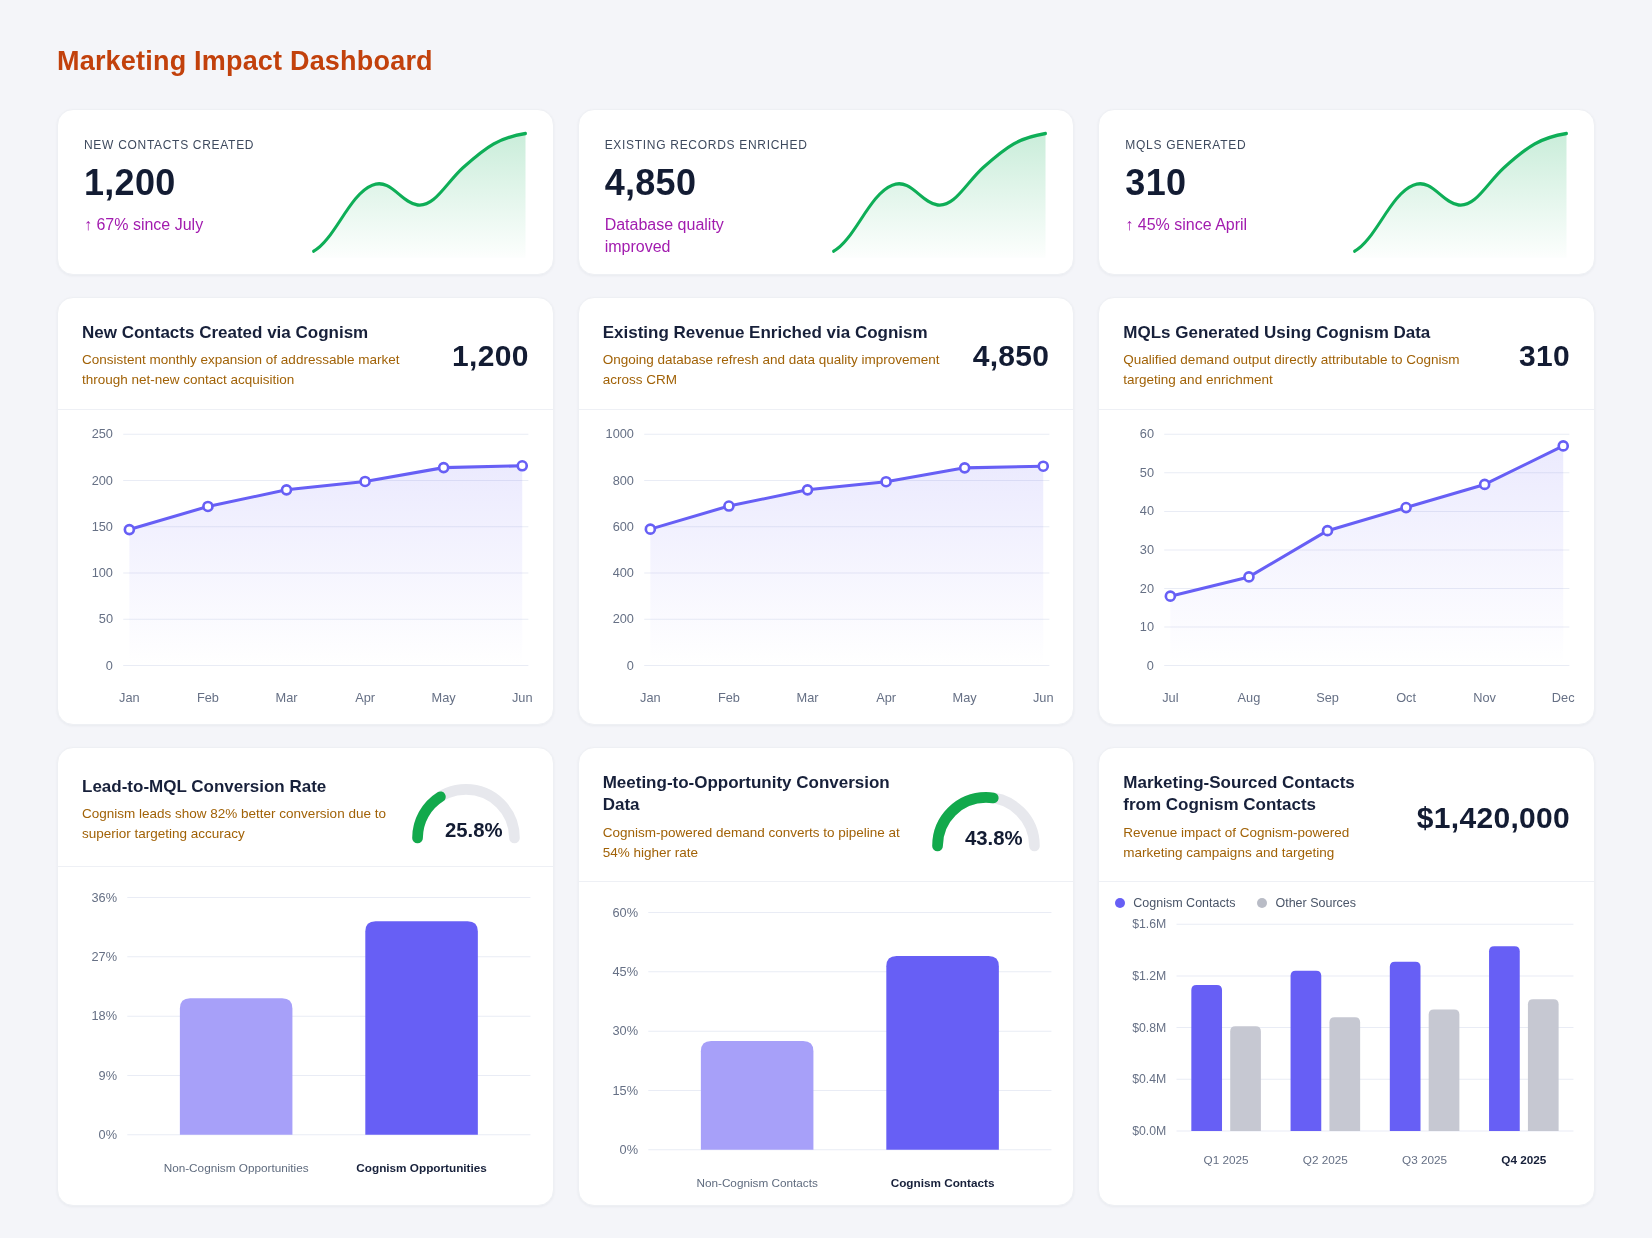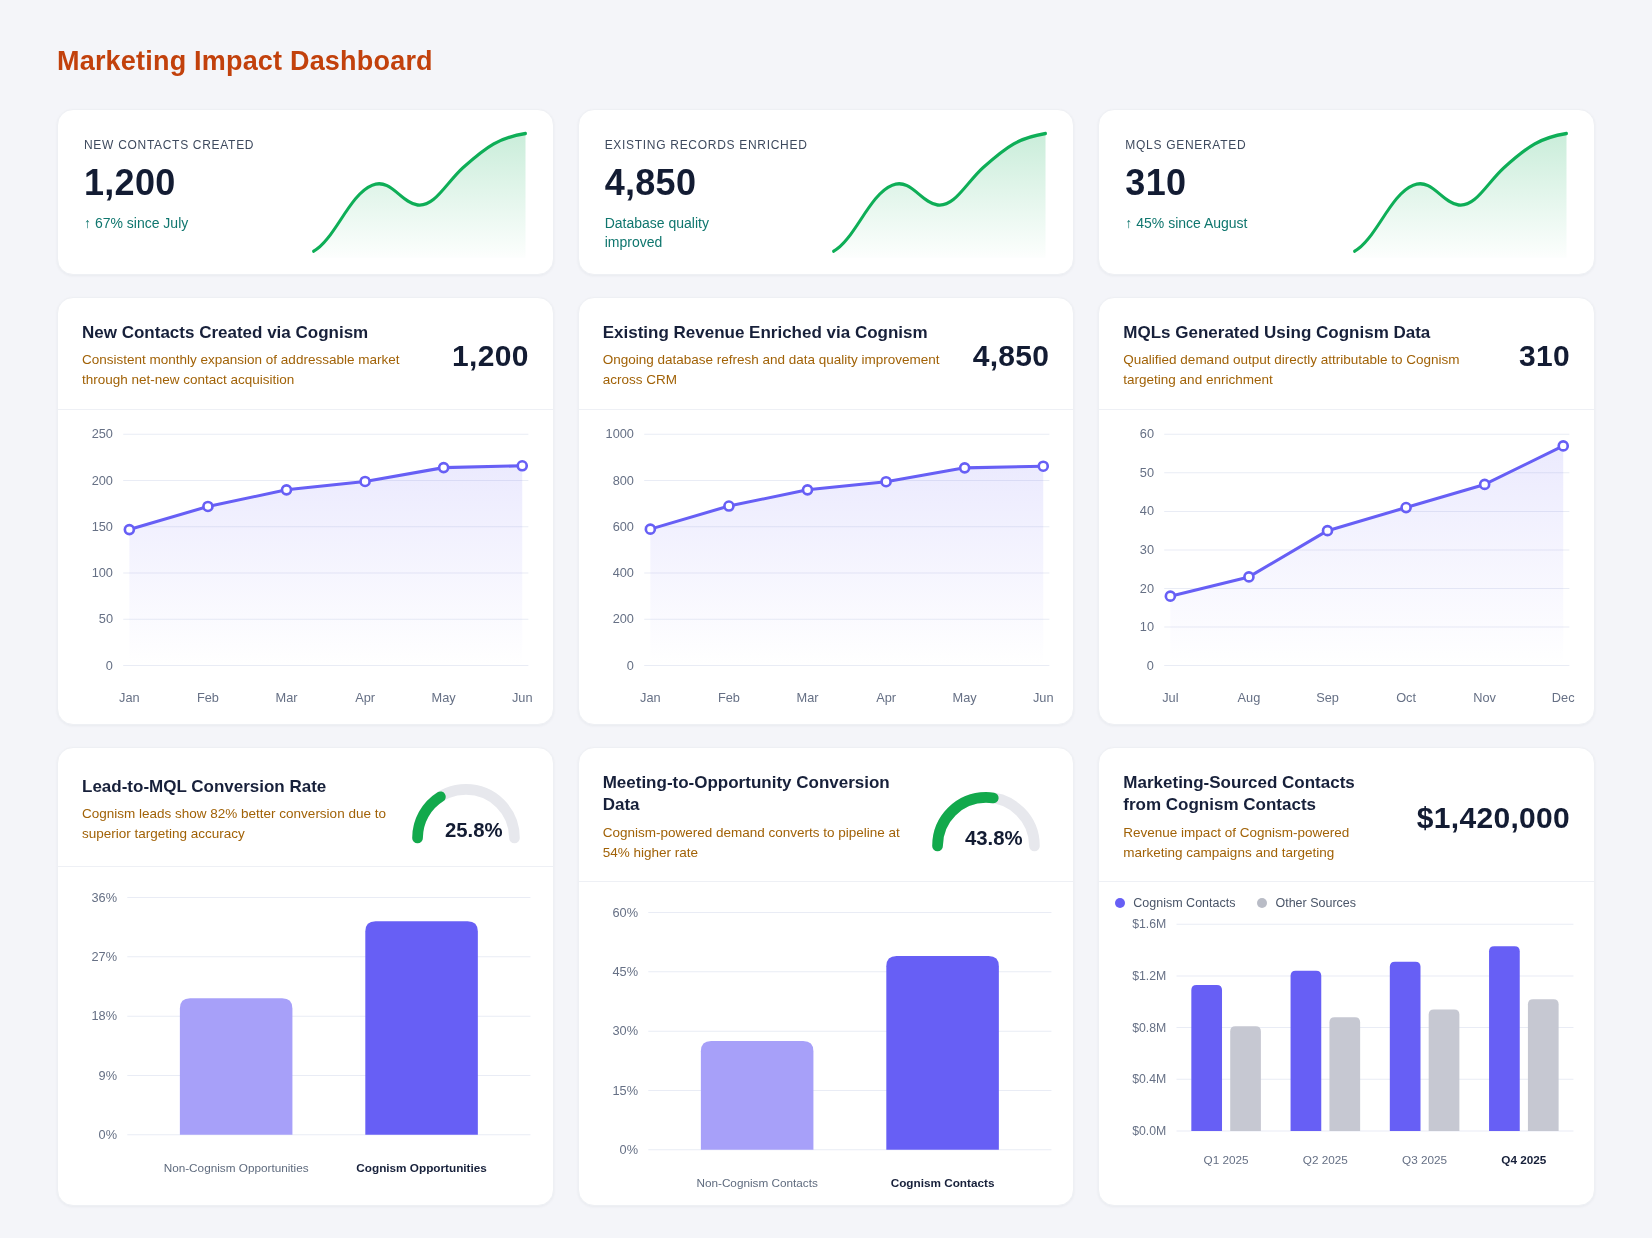--- a/index.html
+++ b/index.html
@@ -5,21 +5,21 @@
   html,body{margin:0;padding:0;background:#f4f5f9;font-family:"Liberation Sans",sans-serif;color:#18213a;}
   .page{width:1652px;min-height:1238px;box-sizing:border-box;padding:46px 57px 60px;}
   .page-title{font-size:27px;font-weight:600;letter-spacing:.2px;color:#c2410c;margin:0 0 32px;}
   .grid{display:grid;grid-template-columns:repeat(3,1fr);gap:22px 24px;}
   .card{background:#fff;border:1px solid #eef0f4;border-radius:16px;box-shadow:0 1px 3px rgba(20,30,60,.05);overflow:hidden;}
   
   .kpi-card{height:166px;display:flex;box-sizing:border-box;padding:28px 0 0 26px;}
   .kpi-left{width:46%;min-width:46%;}
   .kpi-label{font-size:12px;font-weight:500;letter-spacing:.7px;color:#3e4a5e;}
   .kpi-value{font-size:36px;font-weight:700;color:#131c33;margin-top:10px;letter-spacing:.3px;}
-  .kpi-delta{font-size:14px;color:#0f766e;margin-top:10px;line-height:1.35;max-width:150px;}
+  .kpi-delta{font-size:16px;color:#a21caf;margin-top:10px;line-height:1.35;max-width:150px;}
   .kpi-spark{flex:1;align-self:flex-end;height:132px;margin:0 20px 14px 6px;}
   .kpi-spark svg{width:100%;height:100%;display:block;}
   
   .card-head{display:flex;justify-content:space-between;align-items:center;padding:24px 24px 18px;border-bottom:1px solid #eef0f5;}
   .head-left{max-width:345px;}
   .head-title{font-size:17px;font-weight:700;color:#17203a;line-height:1.3;}
   .head-sub{font-size:13.5px;color:#a16207;line-height:1.5;margin-top:6px;}
   .head-value{font-size:30px;font-weight:700;color:#131c33;letter-spacing:.3px;white-space:nowrap;}
   .chart-body{padding:10px 12px 6px;}
   .chart-svg{width:100%;height:auto;display:block;}
@@ -72,21 +72,21 @@
             </defs>
             <path d="M8,112 C30,102 46,60 70,52 C90,45 100,68 118,70 C136,72 148,50 166,36 C192,16 204,9 232,5 L232,118 L8,118 Z" fill="url(#sparkgrad1)" stroke="none"></path>
             <path d="M8,112 C30,102 46,60 70,52 C90,45 100,68 118,70 C136,72 148,50 166,36 C192,16 204,9 232,5" fill="none" stroke="#0eae57" stroke-width="3" stroke-linecap="round"></path>
           </svg>
         </div>
     </div>
     <div class="card kpi-card">
       <div class="kpi-left">
         <div class="kpi-label">MQLS GENERATED</div>
         <div class="kpi-value">310</div>
-        <div class="kpi-delta">↑ 45% since August</div>
+        <div class="kpi-delta">↑ 45% since April</div>
       </div>
       <div class="kpi-spark">
           <svg viewBox="0 0 240 120" preserveAspectRatio="none">
             <defs>
               <linearGradient id="sparkgrad2" x1="0" y1="0" x2="0" y2="1">
                 <stop offset="0%" stop-color="#0eae57" stop-opacity="0.22"></stop>
                 <stop offset="100%" stop-color="#0eae57" stop-opacity="0.01"></stop>
               </linearGradient>
             </defs>
             <path d="M8,112 C30,102 46,60 70,52 C90,45 100,68 118,70 C136,72 148,50 166,36 C192,16 204,9 232,5 L232,118 L8,118 Z" fill="url(#sparkgrad2)" stroke="none"></path>

